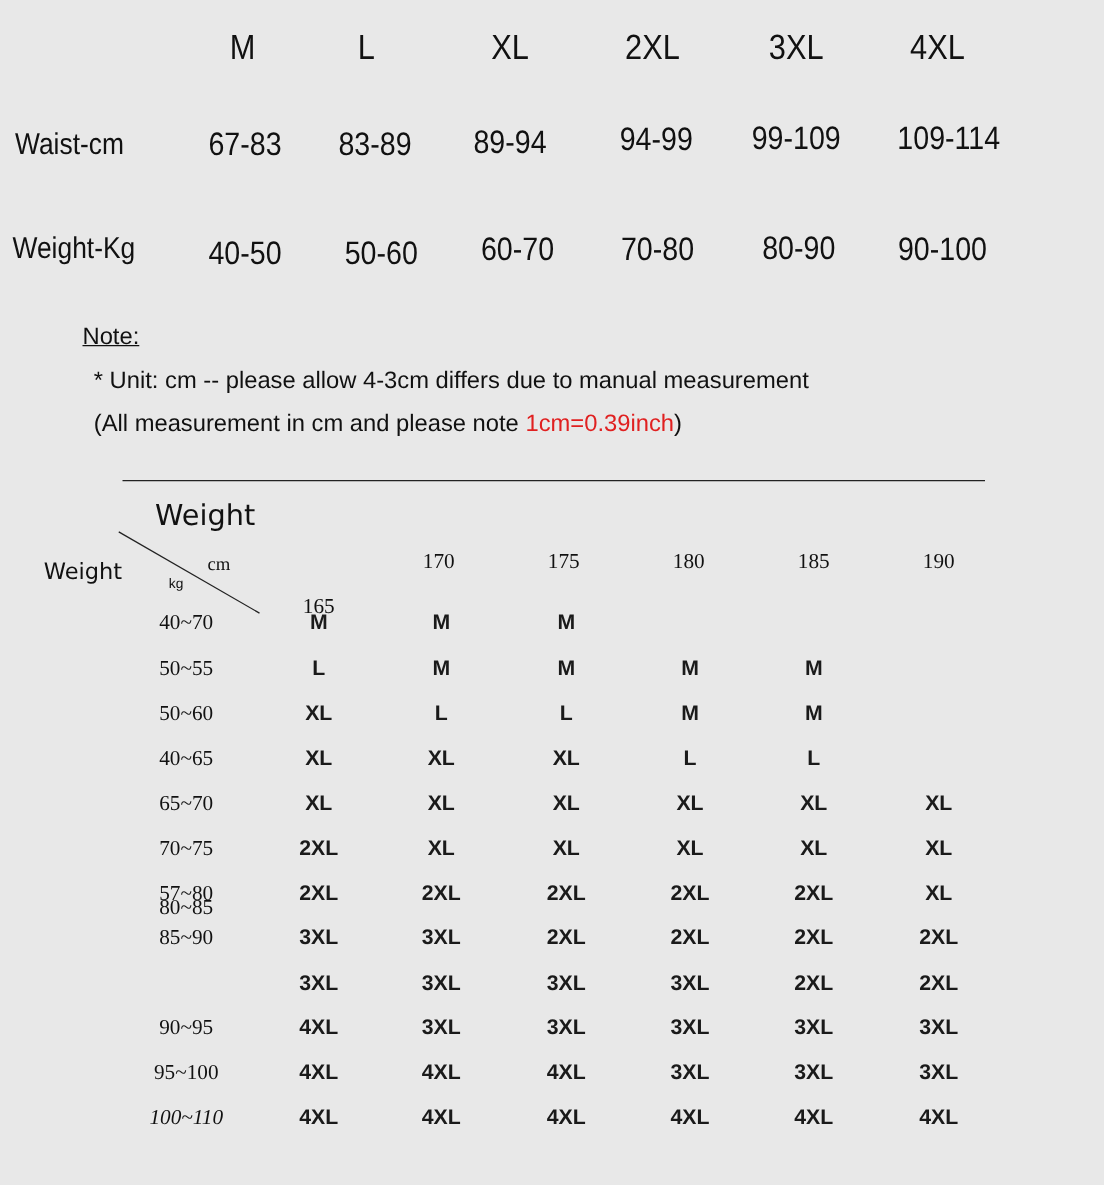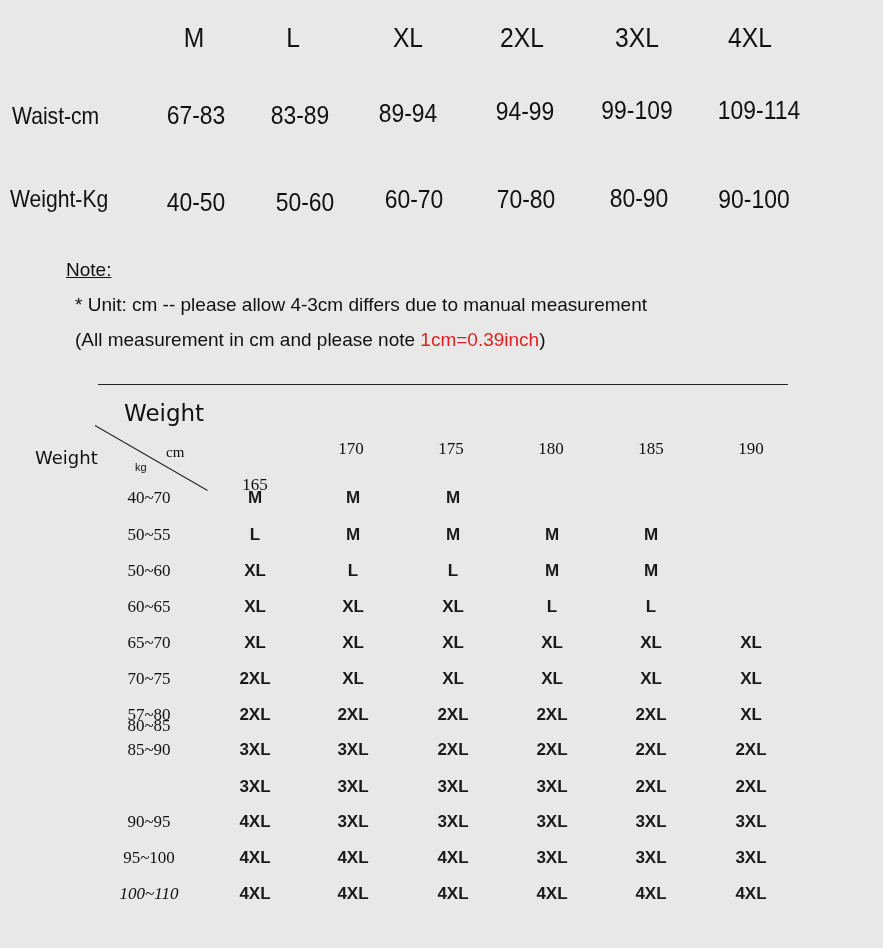--- a/index.html
+++ b/index.html
@@ -90,21 +90,21 @@
       <div class="abs t2-cell" style="left: 512px; top: 525px;">M</div>
       <div class="abs t2-cell" style="left: 611px; top: 525px;">M</div>
       <div class="abs t2-cell" style="left: 711px; top: 525px;"></div>
       <div class="abs t2-rowlabel" style="left: 104px; top: 561px;">50~60</div>
       <div class="abs t2-cell" style="left: 215px; top: 561px;">XL</div>
       <div class="abs t2-cell" style="left: 313px; top: 561px;">L</div>
       <div class="abs t2-cell" style="left: 413px; top: 561px;">L</div>
       <div class="abs t2-cell" style="left: 512px; top: 561px;">M</div>
       <div class="abs t2-cell" style="left: 611px; top: 561px;">M</div>
       <div class="abs t2-cell" style="left: 711px; top: 561px;"></div>
-      <div class="abs t2-rowlabel" style="left: 104px; top: 597px;">60~65</div>
+      <div class="abs t2-rowlabel" style="left: 104px; top: 597px;">40~65</div>
       <div class="abs t2-cell" style="left: 215px; top: 597px;">XL</div>
       <div class="abs t2-cell" style="left: 313px; top: 597px;">XL</div>
       <div class="abs t2-cell" style="left: 413px; top: 597px;">XL</div>
       <div class="abs t2-cell" style="left: 512px; top: 597px;">L</div>
       <div class="abs t2-cell" style="left: 611px; top: 597px;">L</div>
       <div class="abs t2-cell" style="left: 711px; top: 597px;"></div>
       <div class="abs t2-rowlabel" style="left: 104px; top: 633px;">65~70</div>
       <div class="abs t2-cell" style="left: 215px; top: 633px;">XL</div>
       <div class="abs t2-cell" style="left: 313px; top: 633px;">XL</div>
       <div class="abs t2-cell" style="left: 413px; top: 633px;">XL</div>

